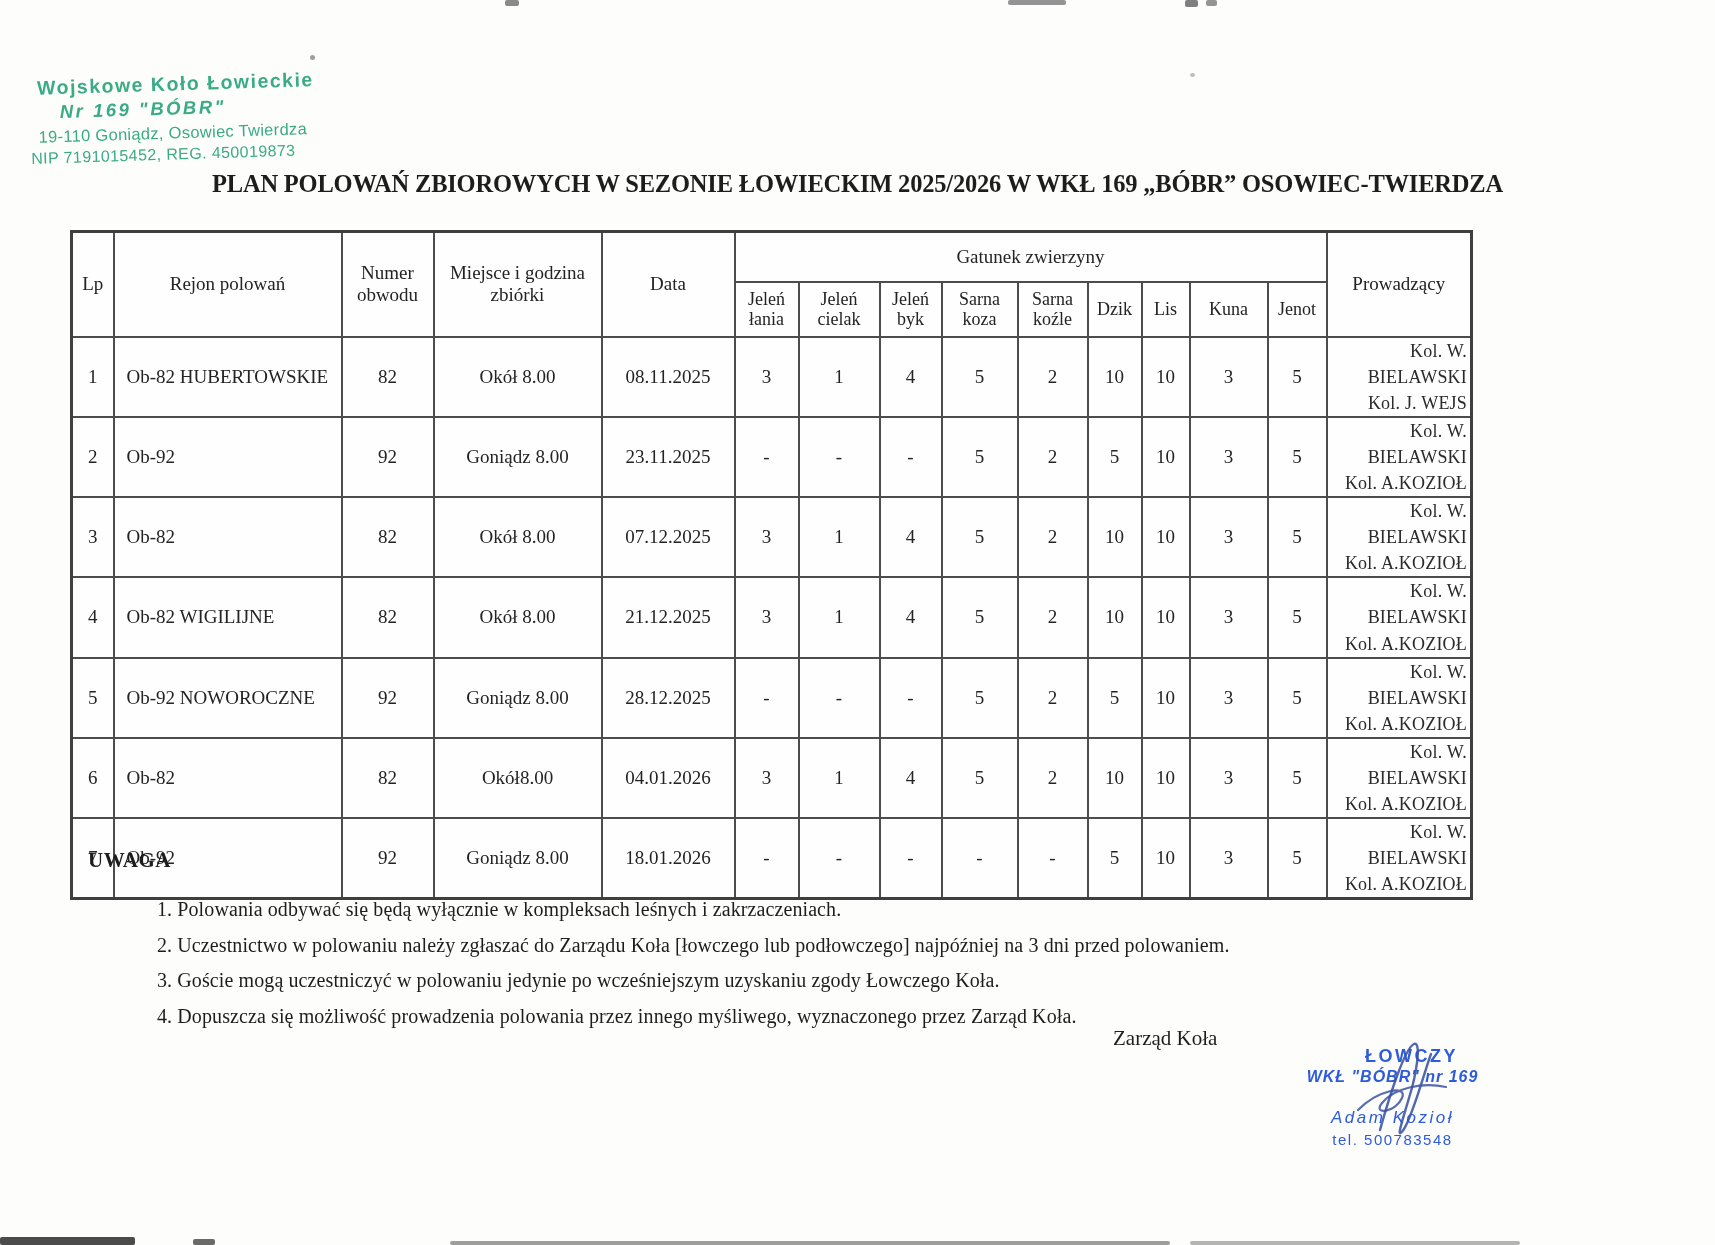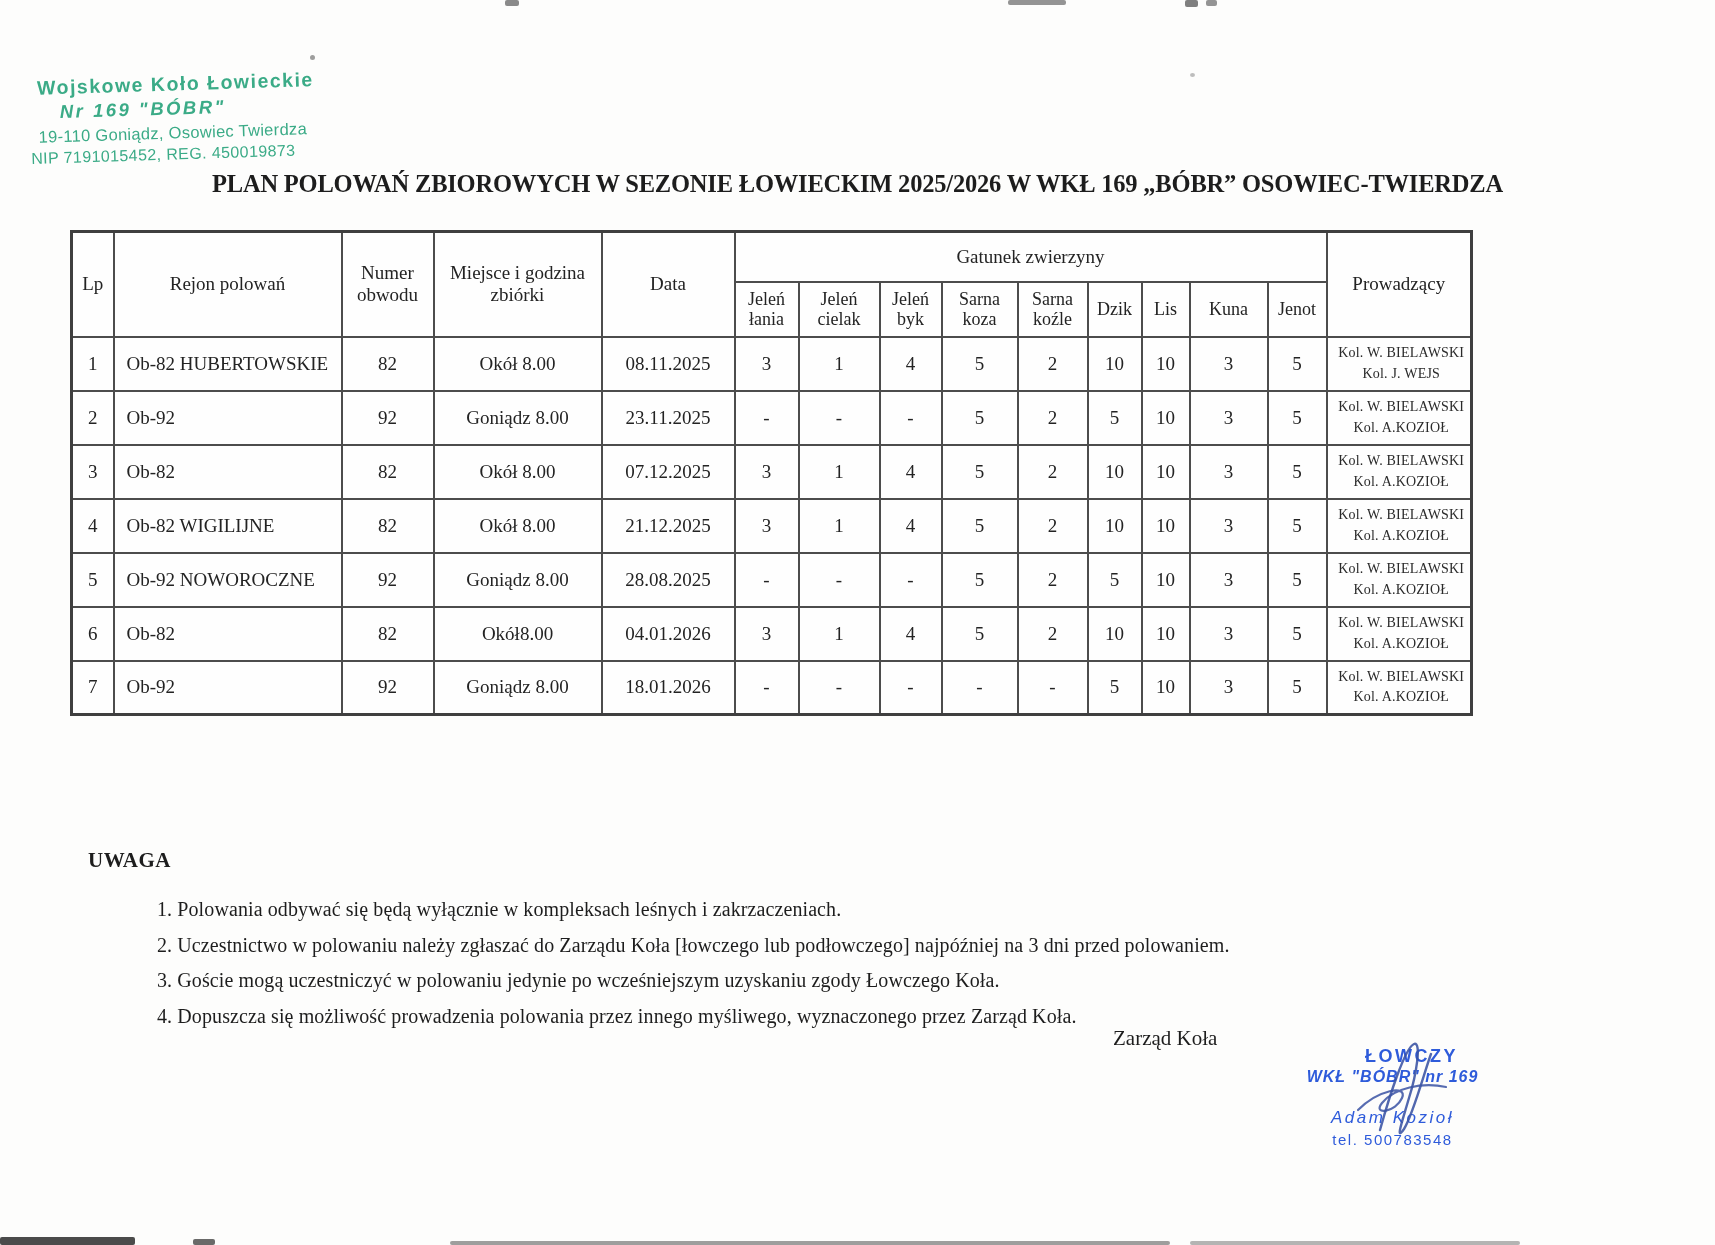--- a/index.html
+++ b/index.html
@@ -41,22 +41,22 @@
     border:2px solid #4c4c4c;
     text-align:center;vertical-align:middle;
     padding:0 3px;overflow:hidden;
   }
   .plan-table{border:3px solid #3f3f3f;}
   .plan-table thead th{font-weight:normal;font-size:19px;}
   .plan-table thead .species-th{font-size:18px;line-height:1.12;padding:2px 1px;}
   tr.h1{height:50px;} tr.h2{height:55px;} tr.body-row{height:54px;}
   td.c-rejon{text-align:left;padding-left:12px;margin-left:28px;}
   td.c-prow{
-    text-align:center;padding-left:8px;
-    font-size:14px;line-height:1.45;letter-spacing:.2px;
+    text-align:right;padding-left:8px;
+    font-size:18px;line-height:1.45;letter-spacing:.2px;
     white-space:pre-line;color:#2a2a2a;
   }
 
   
   .uwaga-heading{position:absolute;left:88px;top:848px;font-weight:bold;font-size:21px;letter-spacing:.5px;}
   .notes{position:absolute;left:128px;top:898px;width:1450px;font-size:20px;}
   .notes .note{margin-bottom:12.5px;letter-spacing:.1px;margin-left:29px;}
 
   
   .zarzad{position:absolute;left:1113px;top:1026px;font-size:21px;}
@@ -199,21 +199,21 @@
       <td class="c-count">3</td>
       <td class="c-count">5</td>
       <td class="c-prow">Kol. W. BIELAWSKI
 Kol. A.KOZIOŁ</td>
     </tr>
         <tr class="body-row">
       <td class="c-lp">5</td>
       <td class="c-rejon">Ob-92 NOWOROCZNE</td>
       <td class="c-numer">92</td>
       <td class="c-miejsce">Goniądz 8.00</td>
-      <td class="c-data">28.08.2025</td>
+      <td class="c-data">28.12.2025</td>
       <td class="c-count">-</td>
       <td class="c-count">-</td>
       <td class="c-count">-</td>
       <td class="c-count">5</td>
       <td class="c-count">2</td>
       <td class="c-count">5</td>
       <td class="c-count">10</td>
       <td class="c-count">3</td>
       <td class="c-count">5</td>
       <td class="c-prow">Kol. W. BIELAWSKI

